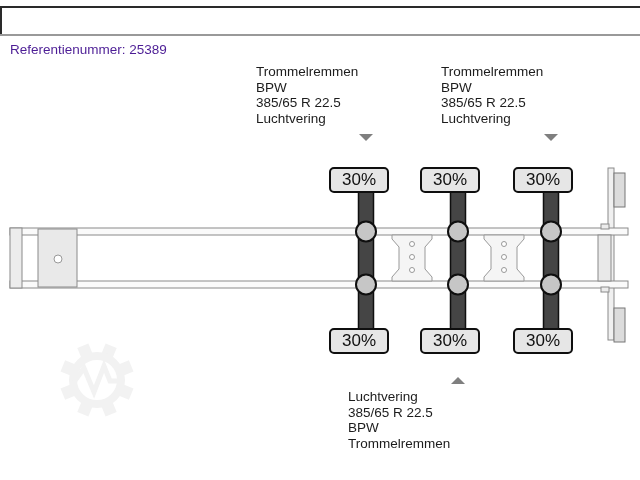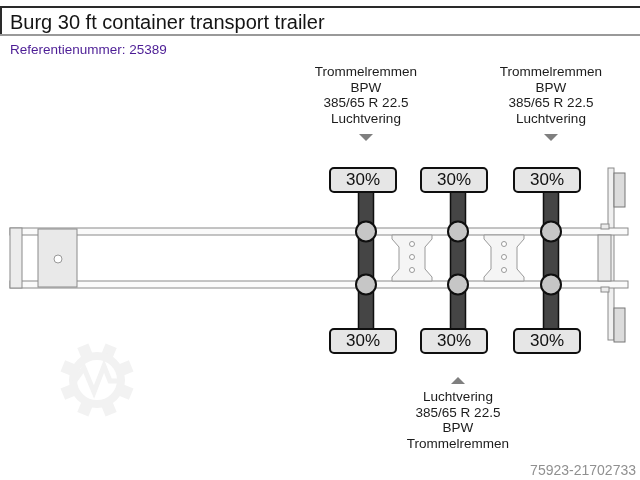--- a/index.html
+++ b/index.html
@@ -7,31 +7,31 @@
     position:relative; width:640px; height:480px; background:#ffffff;
     font-family:"Liberation Sans", sans-serif; overflow:hidden; color:#1a1a1a;
   }
   
   .top-rule   { position:absolute; top:6px;  left:0; width:640px; height:2px; background:var(--divider-dark,#2a2a2a); }
   .left-rule  { position:absolute; top:6px;  left:0; width:2px;  height:29px; background:var(--divider-dark,#2a2a2a); }
   .page-title { position:absolute; top:11px; left:10px; font-size:20px; line-height:22px; color:#141414; white-space:nowrap; }
   .title-rule { position:absolute; top:34px; left:0; width:640px; height:2px; background:var(--divider-gray,#999); }
   .ref-line   { position:absolute; top:42px; left:10px; font-size:13.5px; color:#4c1d95; white-space:nowrap; }
   
-  .annotation { position:absolute; width:220px; text-align:center; font-size:13.5px; line-height:15.5px; color:#1c1c1c; z-index:4; }
+  .annotation { position:absolute; width:220px; text-align:left; font-size:13.5px; line-height:15.5px; color:#1c1c1c; z-index:4; }
   .annotation.top-left  { left:256px; top:64px; }
   .annotation.top-right { left:441px; top:64px; }
   .annotation.bottom    { left:348px; top:377px; }
   .arrow-down { width:0; height:0; border-left:7px solid transparent; border-right:7px solid transparent;
                 border-top:7px solid var(--arrow-gray,#7f7f7f); margin:8px auto 0; }
   .arrow-up   { width:0; height:0; border-left:7px solid transparent; border-right:7px solid transparent;
                 border-bottom:7px solid var(--arrow-gray,#7f7f7f); margin:0 auto 5px; }
   
   .tire-badge {
-    position:absolute; width:68px; height:26px; box-sizing:border-box; z-index:3;
+    position:absolute; width:60px; height:26px; box-sizing:border-box; z-index:3;
     background:var(--tire-fill,#e6e6e6); border:2px solid #0f0f0f; border-radius:5px;
     display:flex; align-items:center; justify-content:center; font-size:17px; color:#101010;
   }
   .row-top    { top:167px; }
   .row-bottom { top:328px; }
   .ax1 { left:329px; } .ax2 { left:420px; } .ax3 { left:513px; }
   
   .diagram-svg   { position:absolute; left:0; top:160px; z-index:2; }
   .watermark-svg { position:absolute; left:58px; top:340px; z-index:1; }
   .rail        { fill:var(--frame-fill,#fafafa); stroke:var(--frame-stroke,#8a8a8a); stroke-width:1; }
@@ -48,21 +48,20 @@
   
   .listing-code { position:absolute; right:4px; top:462px; font-size:14px; color:var(--muted-text,#909090); }
 </style>
 </head>
 <body>
 
 <div class="page">
 
   <div class="top-rule"></div>
   <div class="left-rule"></div>
-  <div class="page-title">Burg 30 ft container transport trailer</div>
   <div class="title-rule"></div>
   <div class="ref-line">
     <span>Referentienummer:</span>
     <span>25389</span>
   </div>
 
   <div class="annotation top-left">
     <div>Trommelremmen</div>
     <div>BPW</div>
     <div>385/65 R 22.5</div>
@@ -144,15 +143,14 @@
   <div class="tire-badge row-bottom ax3">30%</div>
 
   <div class="annotation bottom">
     <div class="arrow-up"></div>
     <div>Luchtvering</div>
     <div>385/65 R 22.5</div>
     <div>BPW</div>
     <div>Trommelremmen</div>
   </div>
 
-  <div class="listing-code">75923-21702733</div>
 
 </div>
 
 </body></html>

